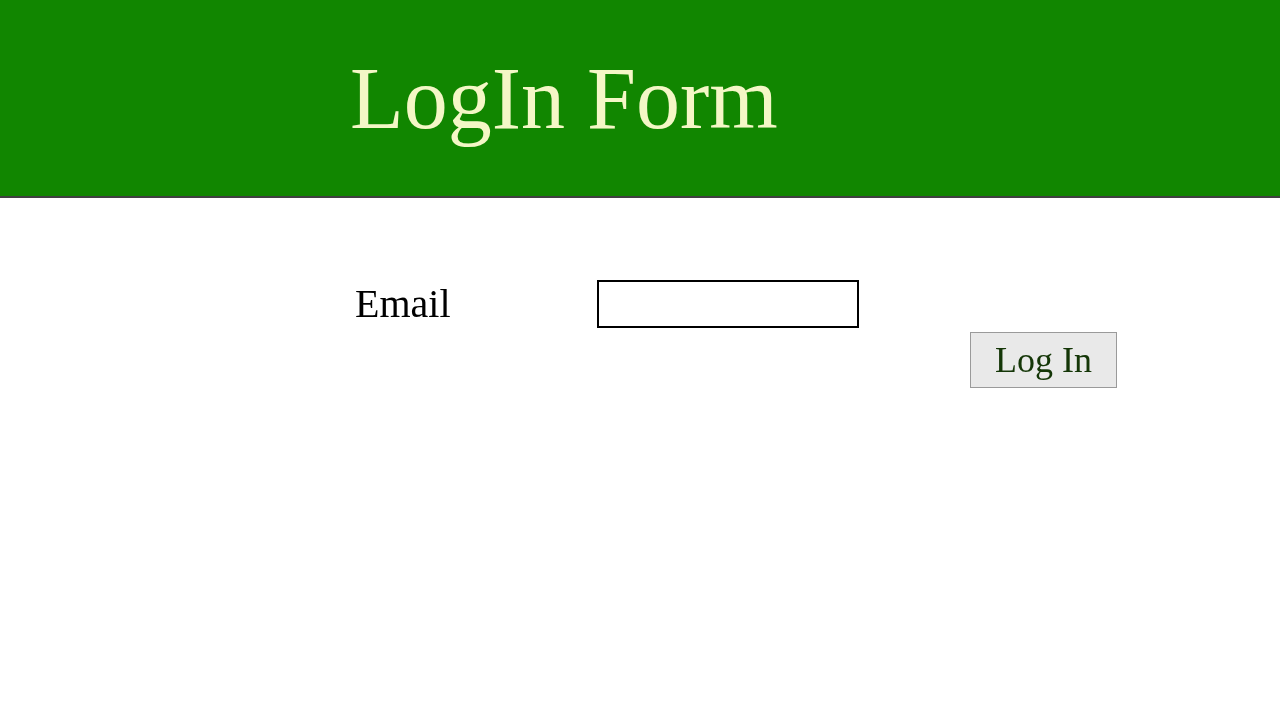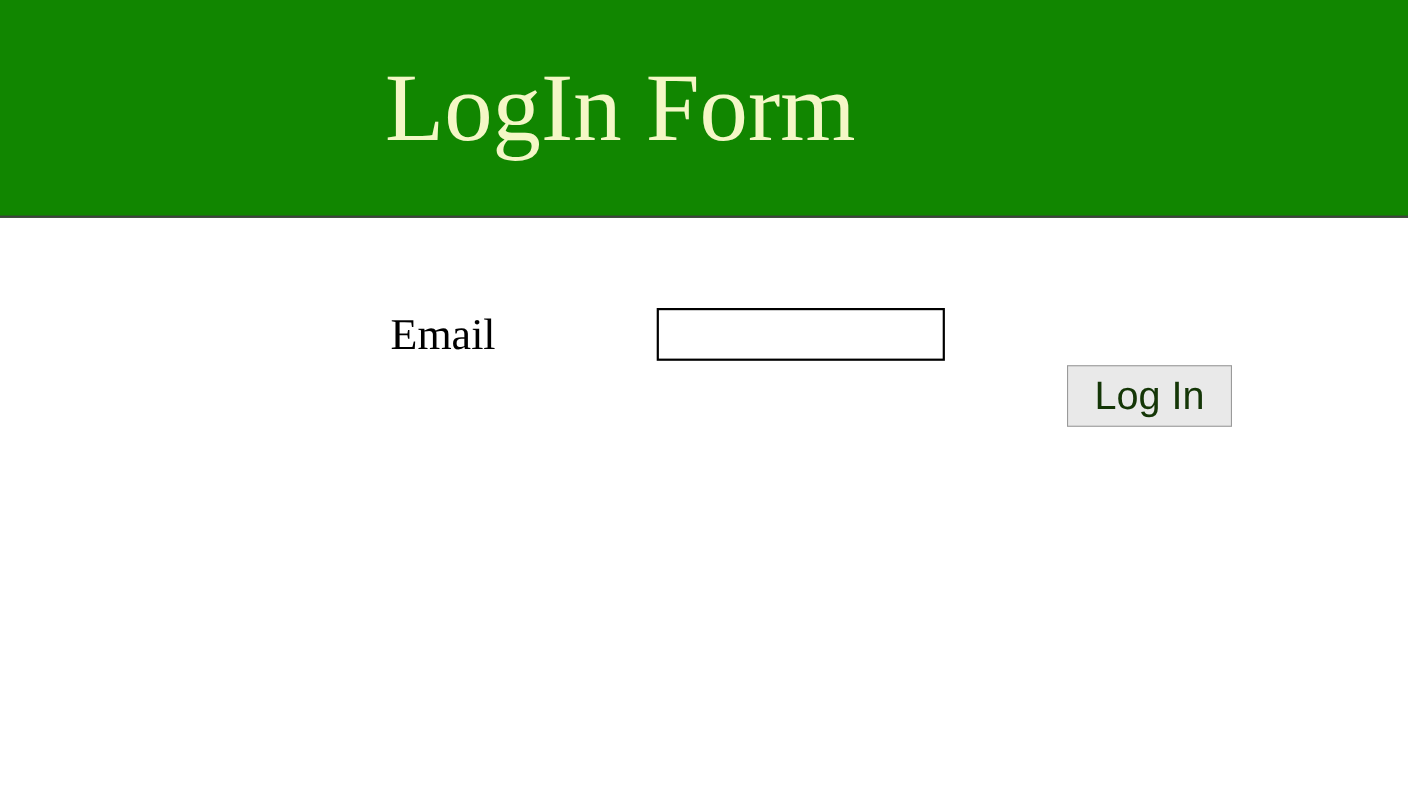--- a/index.html
+++ b/index.html
@@ -49,21 +49,21 @@
       font-size: 22px;
       padding: 4px 8px;
       background: #ffffff;
     }
     .button-row {
       padding-left: 615px;
       margin-top: -34px;
     }
     .login-button {
       font-size: 36px;
-      font-family: Liberation Sans, sans-serif;
+      font-family: Liberation Serif, serif;
       padding: 6px 24px;
       background: #e9e9e9;
       border: 1px solid #9a9a9a;
       color: #143607;
       cursor: pointer;
     }
   </style>
 </head>
 <body>
 

